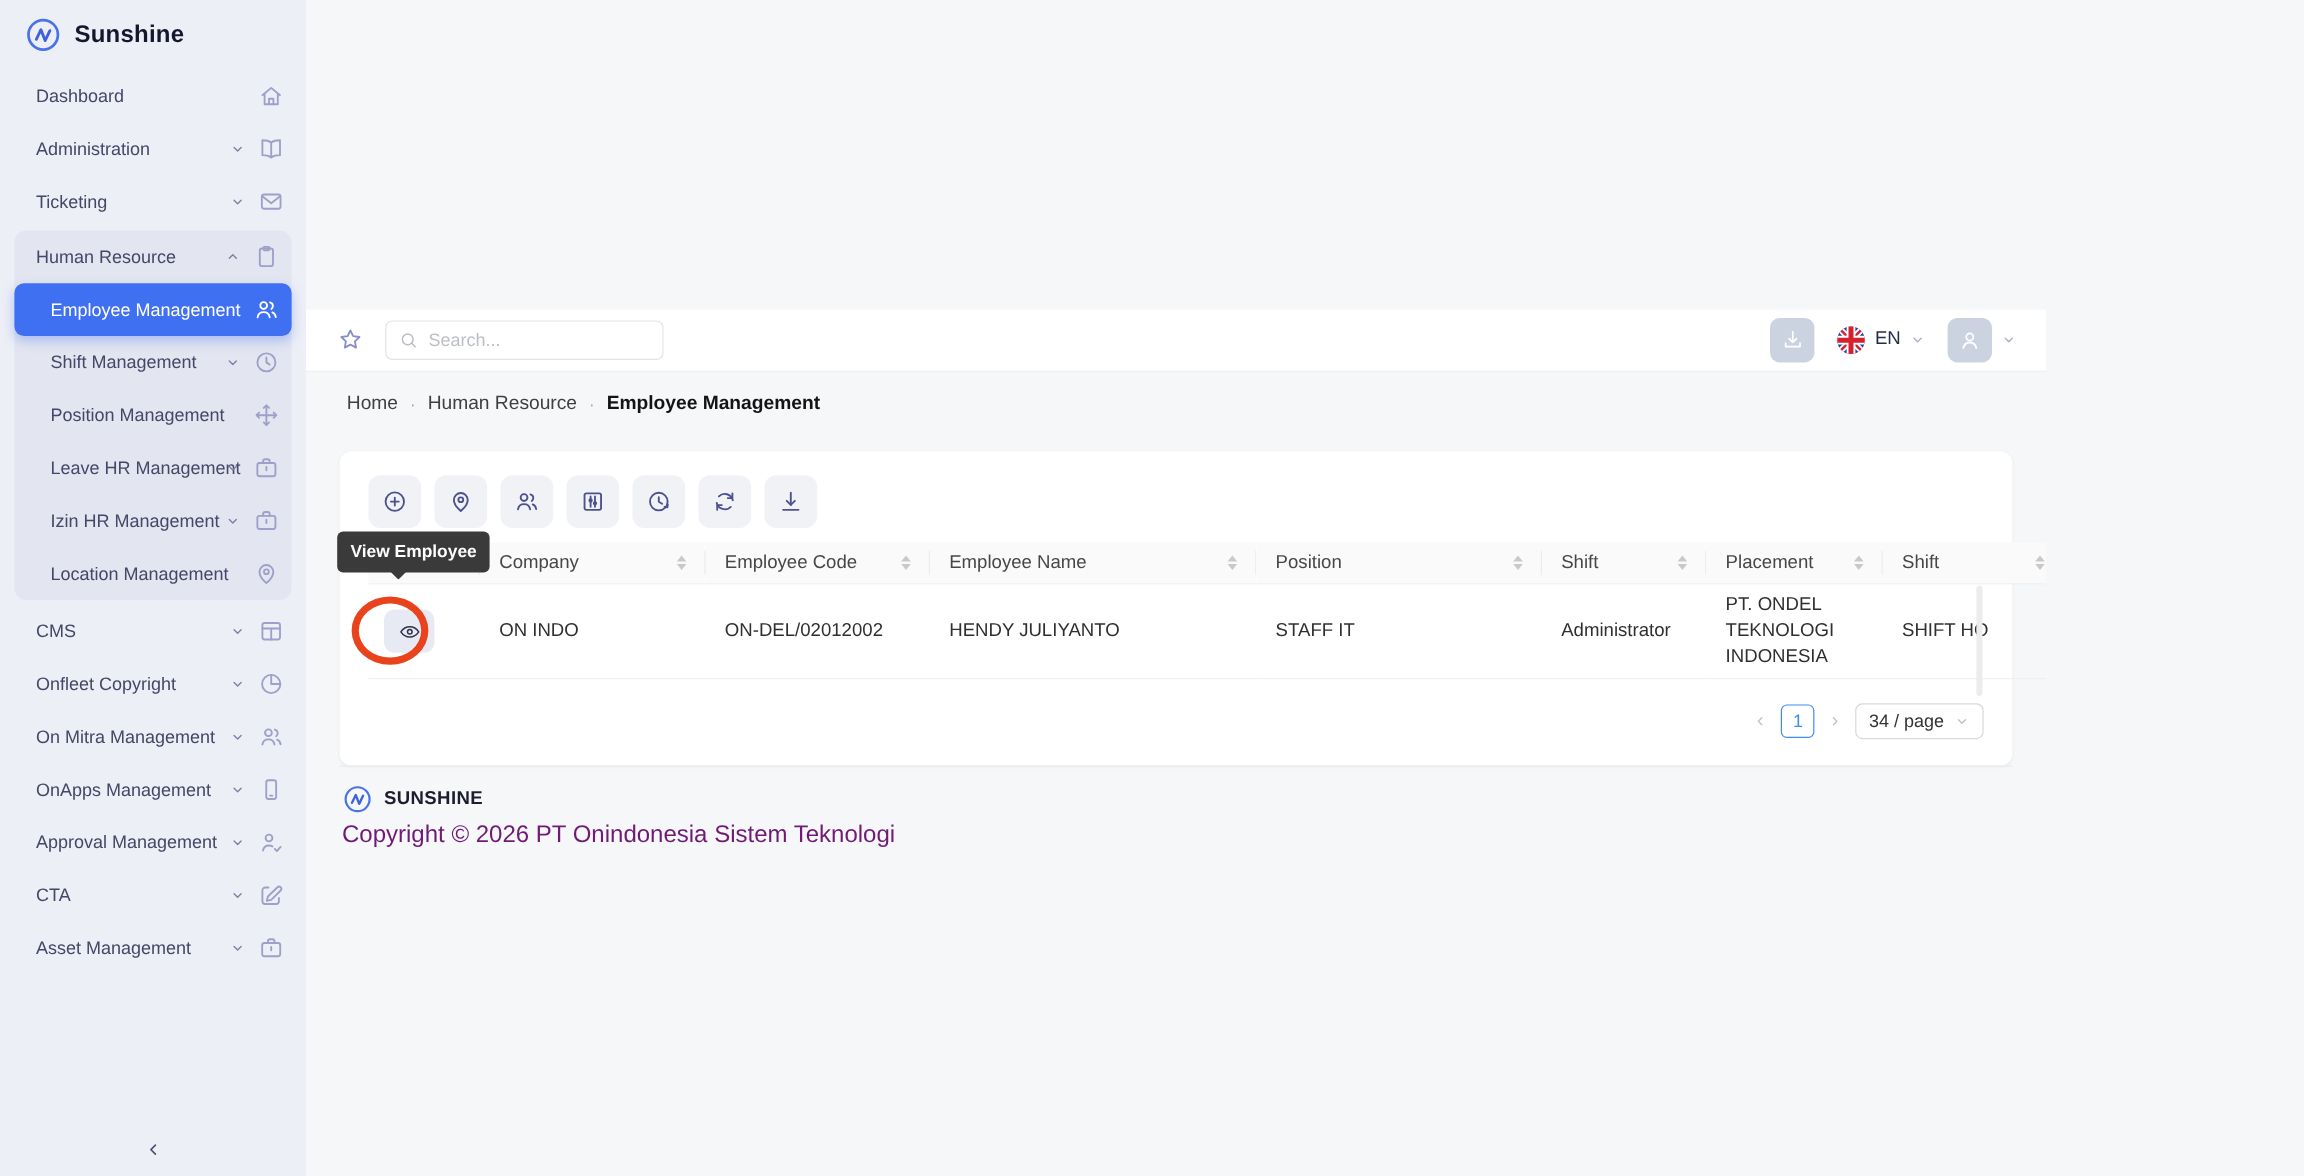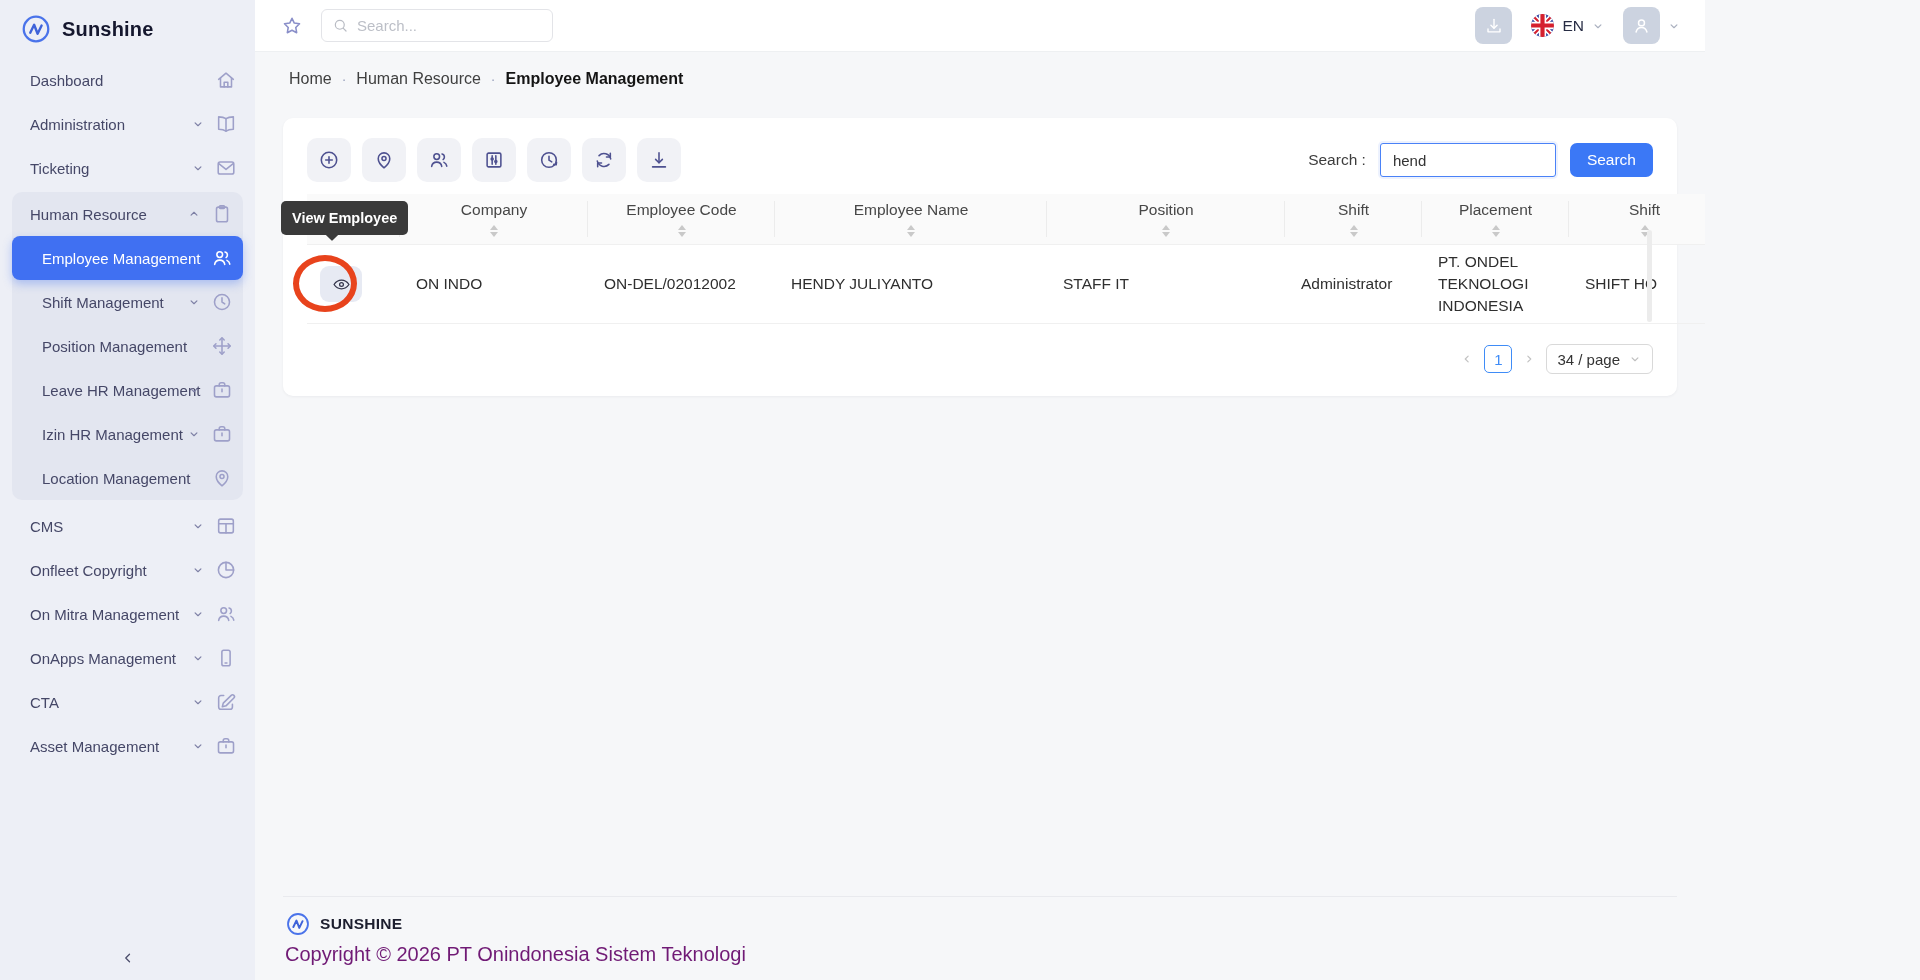--- a/index.html
+++ b/index.html
@@ -1,18 +1,18 @@
 <!DOCTYPE html>
 <html><head>
 <meta charset="utf-8">
 <style>
   * { box-sizing: border-box; margin: 0; padding: 0; }
   html,body { width:1920px; height:980px; overflow:hidden; }
   body { font-family:"Liberation Sans", sans-serif; background:#f6f7f9; color:#2f2f2f; }
-  .app { display:flex; width:1705px; height:980px; }
+  .app { display:flex; width:1705px; height:980px;align-items:center; }
 
   
   .ic { width:22px; height:22px; fill:none; stroke:currentColor; stroke-width:1.7;
         stroke-linecap:round; stroke-linejoin:round; flex:0 0 auto; }
   .ic.sm { width:14px; height:14px; stroke-width:2; }
 
   
   .sidebar { width:255px; height:980px; background:#edeff6; display:flex; flex-direction:column; flex:0 0 auto; }
   .logo-row { display:flex; align-items:center; gap:10px; padding:14px 20px; height:58px; }
   .logo-badge { width:32px; height:32px; }
@@ -71,21 +71,21 @@
                        box-shadow:0 0 0 2px rgba(74,130,247,.10); }
   .search-btn { height:34px; padding:0 17px; background:#3b78f6; color:#fff; border:none;
                 border-radius:7px; font-size:15.5px; cursor:pointer;
                 font-family:"Liberation Sans",sans-serif; }
 
   
   .table-wrap { margin-top:12px; position:relative; }
   table { width:100%; border-collapse:collapse; table-layout:fixed; }
   thead th { background:#fafafa; font-weight:400; font-size:15.5px; color:#474747;
              text-align:left; padding:7px 16px; height:35px; position:relative; }
-  thead th .th-inner { display:flex; align-items:center; justify-content:space-between; gap:6px;flex-direction:column; }
+  thead th .th-inner { display:flex; align-items:center; justify-content:space-between; gap:6px; }
   thead th:not(:last-child)::after { content:""; position:absolute; right:0; top:7px; bottom:7px;
              width:1px; background:#ececec; }
   .sorter { display:inline-flex; flex-direction:column; gap:2px; cursor:pointer; }
   .caret-up { width:0; height:0; border-left:4.5px solid transparent; border-right:4.5px solid transparent;
               border-bottom:5.5px solid #c9c9c9; }
   .caret-down { width:0; height:0; border-left:4.5px solid transparent; border-right:4.5px solid transparent;
               border-top:5.5px solid #c9c9c9; }
   tbody td { border-top:1px solid #f0f0f0; border-bottom:1px solid #f0f0f0;
              padding:6px 16px; font-size:15.5px; color:#2f2f2f; height:78px; line-height:22px;
              vertical-align:middle; }
@@ -386,20 +386,29 @@
             <use href="#i-users"></use>
           </svg>
       </div>
       <div class="menu-item">
         <span class="lbl">OnApps Management</span>
         <svg class="ic sm chev">
             <use href="#i-chev-down"></use>
           </svg>
         <svg class="ic mi">
             <use href="#i-mobile"></use>
+          </svg>
+      </div>
+      <div class="menu-item">
+        <span class="lbl">Approval Management</span>
+        <svg class="ic sm chev">
+            <use href="#i-chev-down"></use>
+          </svg>
+        <svg class="ic mi">
+            <use href="#i-user-check"></use>
           </svg>
       </div>
       <div class="menu-item">
         <span class="lbl">CTA</span>
         <svg class="ic sm chev">
             <use href="#i-chev-down"></use>
           </svg>
         <svg class="ic mi">
             <use href="#i-edit"></use>
           </svg>
@@ -515,25 +524,20 @@
             <svg class="ic">
                 <use href="#i-refresh"></use>
               </svg>
           </button>
           <button class="tool-btn">
             <svg class="ic">
                 <use href="#i-export"></use>
               </svg>
           </button>
 
-          <div class="toolbar-right">
-            <span class="search-label">Search :</span>
-            <input class="card-search-input" type="text" value="hend" style="">
-            <button class="search-btn">Search</button>
-          </div>
         </div>
 
         <div class="table-wrap">
           <table>
             <colgroup>
               <col class="c-actions">
                 <col class="c-company">
                 <col class="c-code">
                 <col class="c-name">
               <col class="c-pos">

